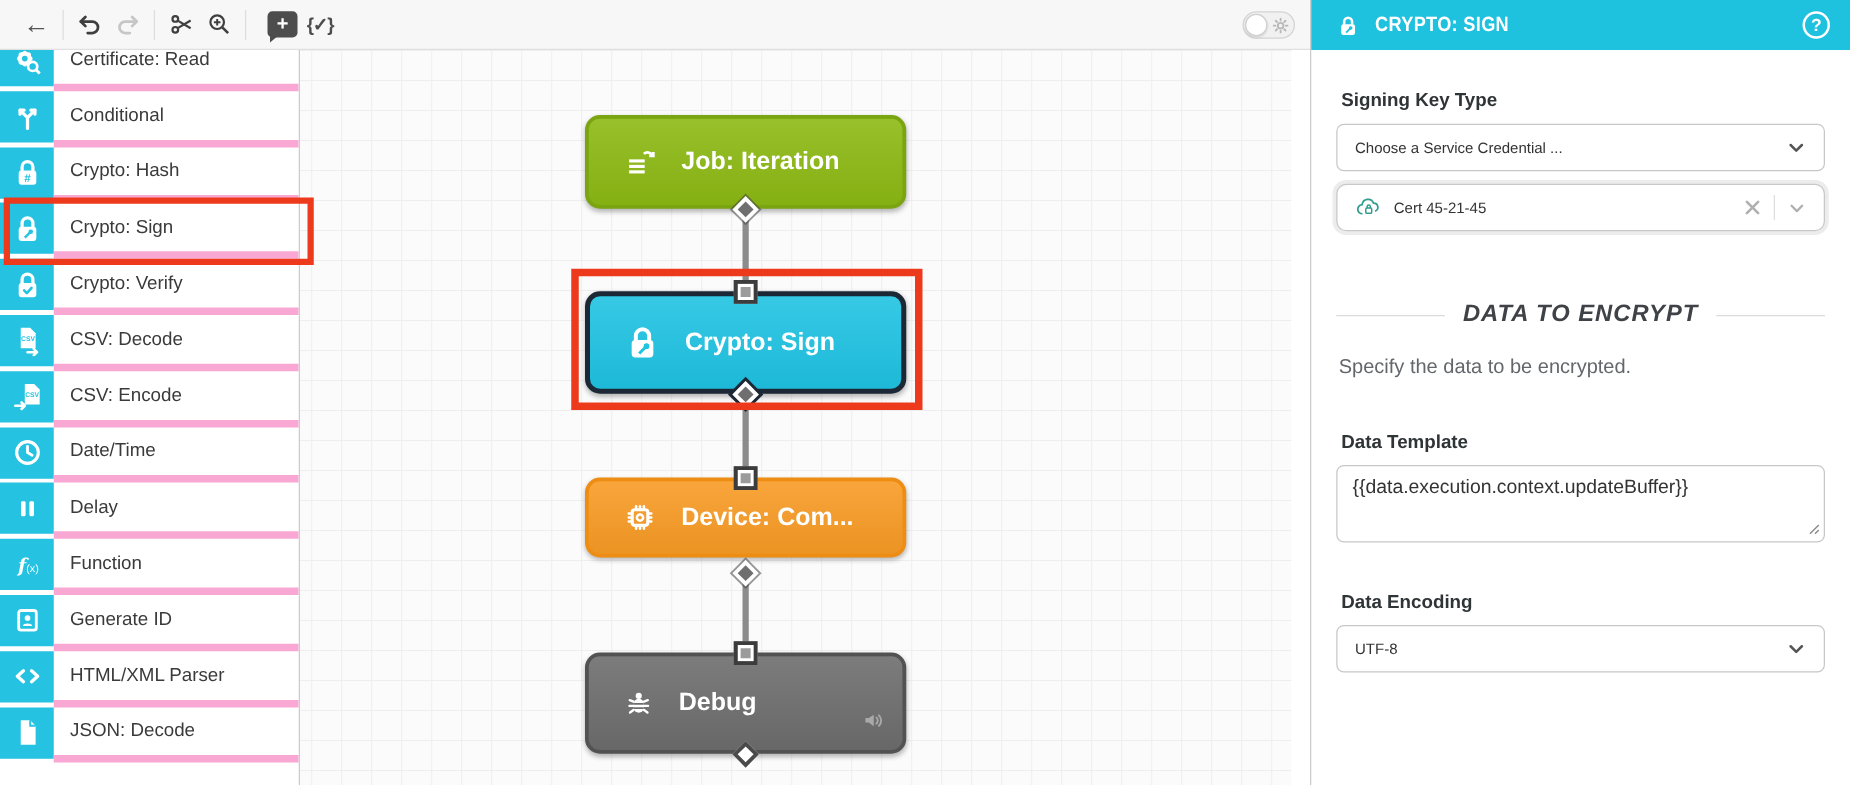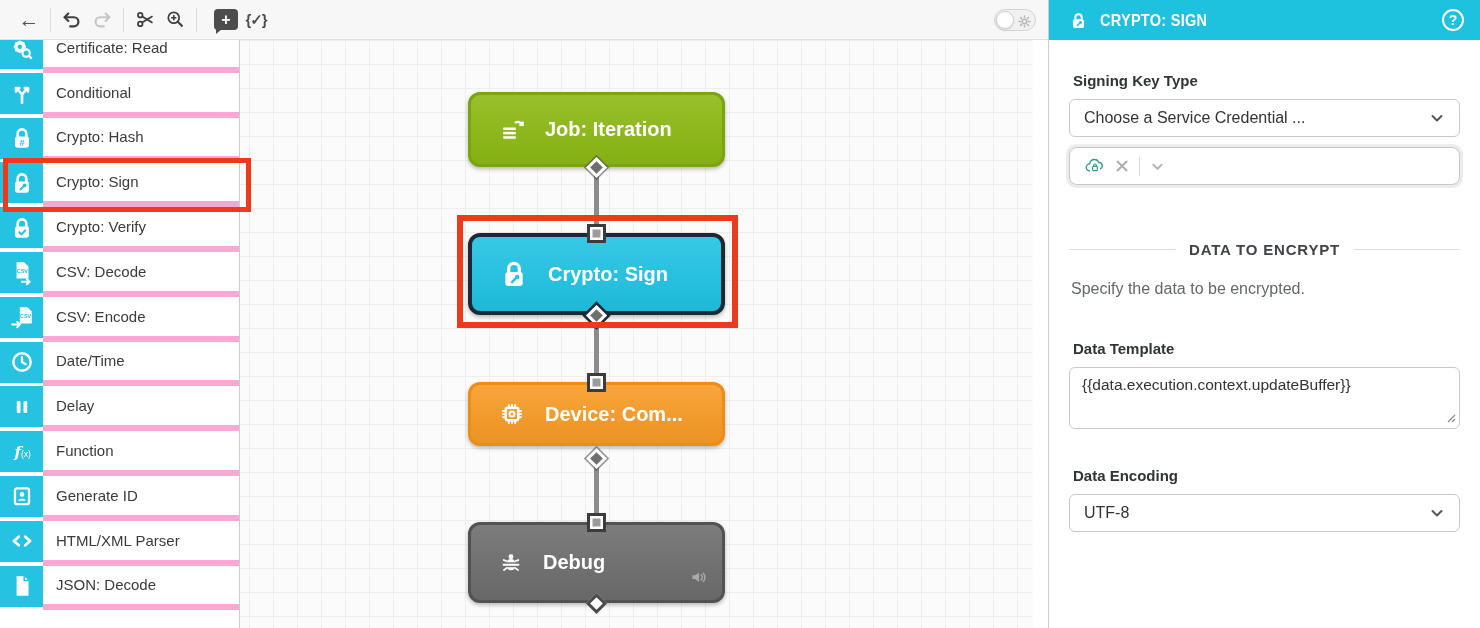--- a/index.html
+++ b/index.html
@@ -79,30 +79,30 @@
   .panel-head { height:40px; background:#1ec1de; display:flex; align-items:center;
     padding:0 16px 0 20px; gap:12px; }
   .panel-title { color:#fff; font-weight:800; font-size:16.5px; letter-spacing:.3px;
     transform:scaleX(.88); transform-origin:left; white-space:nowrap; }
   .help { margin-left:auto; width:22px; height:22px; border:2px solid #fff; border-radius:50%;
     color:#fff; font-size:14px; font-weight:700; display:flex; align-items:center;
     justify-content:center; cursor:pointer; }
   .panel-body { padding:0 20px; }
   .fld-label { font-size:15px; font-weight:700; color:#2f3437; margin-left:4px; }
   .control { height:38px; border:1px solid #c8c8c8; border-radius:6px; background:#fff;
-    display:flex; align-items:center; padding:0 14px; font-size:16px; color:#333;
+    display:flex; align-items:center; padding:0 14px; font-size:12px; color:#333;
     cursor:pointer; }
   .control .val { flex:1; }
   .combo { border-radius:8px; box-shadow:0 0 0 3px #ececec; }
   .combo .cloud { margin-right:9px; display:flex; }
   .ctrl-right { display:flex; align-items:center; gap:10px; }
   .vsep { width:1px; height:20px; background:#ddd; }
   .section { display:flex; align-items:center; gap:14px; }
   .section .ln { flex:1; height:1px; background:#dcdcdc; }
-  .section .tx { font-size:15px; font-weight:600; letter-spacing:.8px; color:#3f4246; }
+  .section .tx { font-size:19px; font-weight:600; letter-spacing:.8px; color:#3f4246;font-style:italic; }
   .helper { font-size:16px; color:#63676b; margin-left:2px; }
   .panel textarea { width:100%; height:62px; border:1px solid #c8c8c8; border-radius:6px;
     padding:8px 12px; font-size:15.5px; color:#333; font-family:inherit; resize:none;
     outline:none; }
   .ta-wrap { position:relative; }
   .ta-grip { position:absolute; right:4px; bottom:6px; pointer-events:none; }
 
   .mt32{margin-top:32px}.mt30{margin-top:30px}.mt10{margin-top:10px}
   .mt56{margin-top:56px}.mt22{margin-top:22px}.mt42{margin-top:42px}.mt34{margin-top:34px}
 </style>
@@ -470,20 +470,21 @@
       </div>
 
       <div class="control combo mt10">
         <span class="cloud">
           <svg width="22" height="20" viewBox="0 0 24 22">
               <path d="M6.5 16.5a4 4 0 0 1-.3-8 5.2 5.2 0 0 1 10-1.4 3.7 3.7 0 0 1 1.3 7.2" fill="none" stroke="#2f9e8c" stroke-width="1.5"></path>
               <rect x="9.4" y="11.5" width="5.2" height="4.6" rx="1" fill="none" stroke="#2f9e8c" stroke-width="1.3"></rect>
               <path d="M10.6 11.5v-1.3a1.4 1.4 0 0 1 2.8 0v1.3" fill="none" stroke="#2f9e8c" stroke-width="1.3"></path>
             </svg>
         </span>
+        <span class="val">Cert 45-21-45</span>
         <span class="ctrl-right">
           <span style="display:flex">
             <svg width="14" height="14" viewBox="0 0 14 14">
                 <g stroke="#b0b0b0" stroke-width="2.1" stroke-linecap="round">
                   <line x1="2.5" y1="2.5" x2="11.5" y2="11.5"></line>
                   <line x1="11.5" y1="2.5" x2="2.5" y2="11.5"></line>
                 </g>
               </svg>
           </span>
           <span class="vsep"></span>

